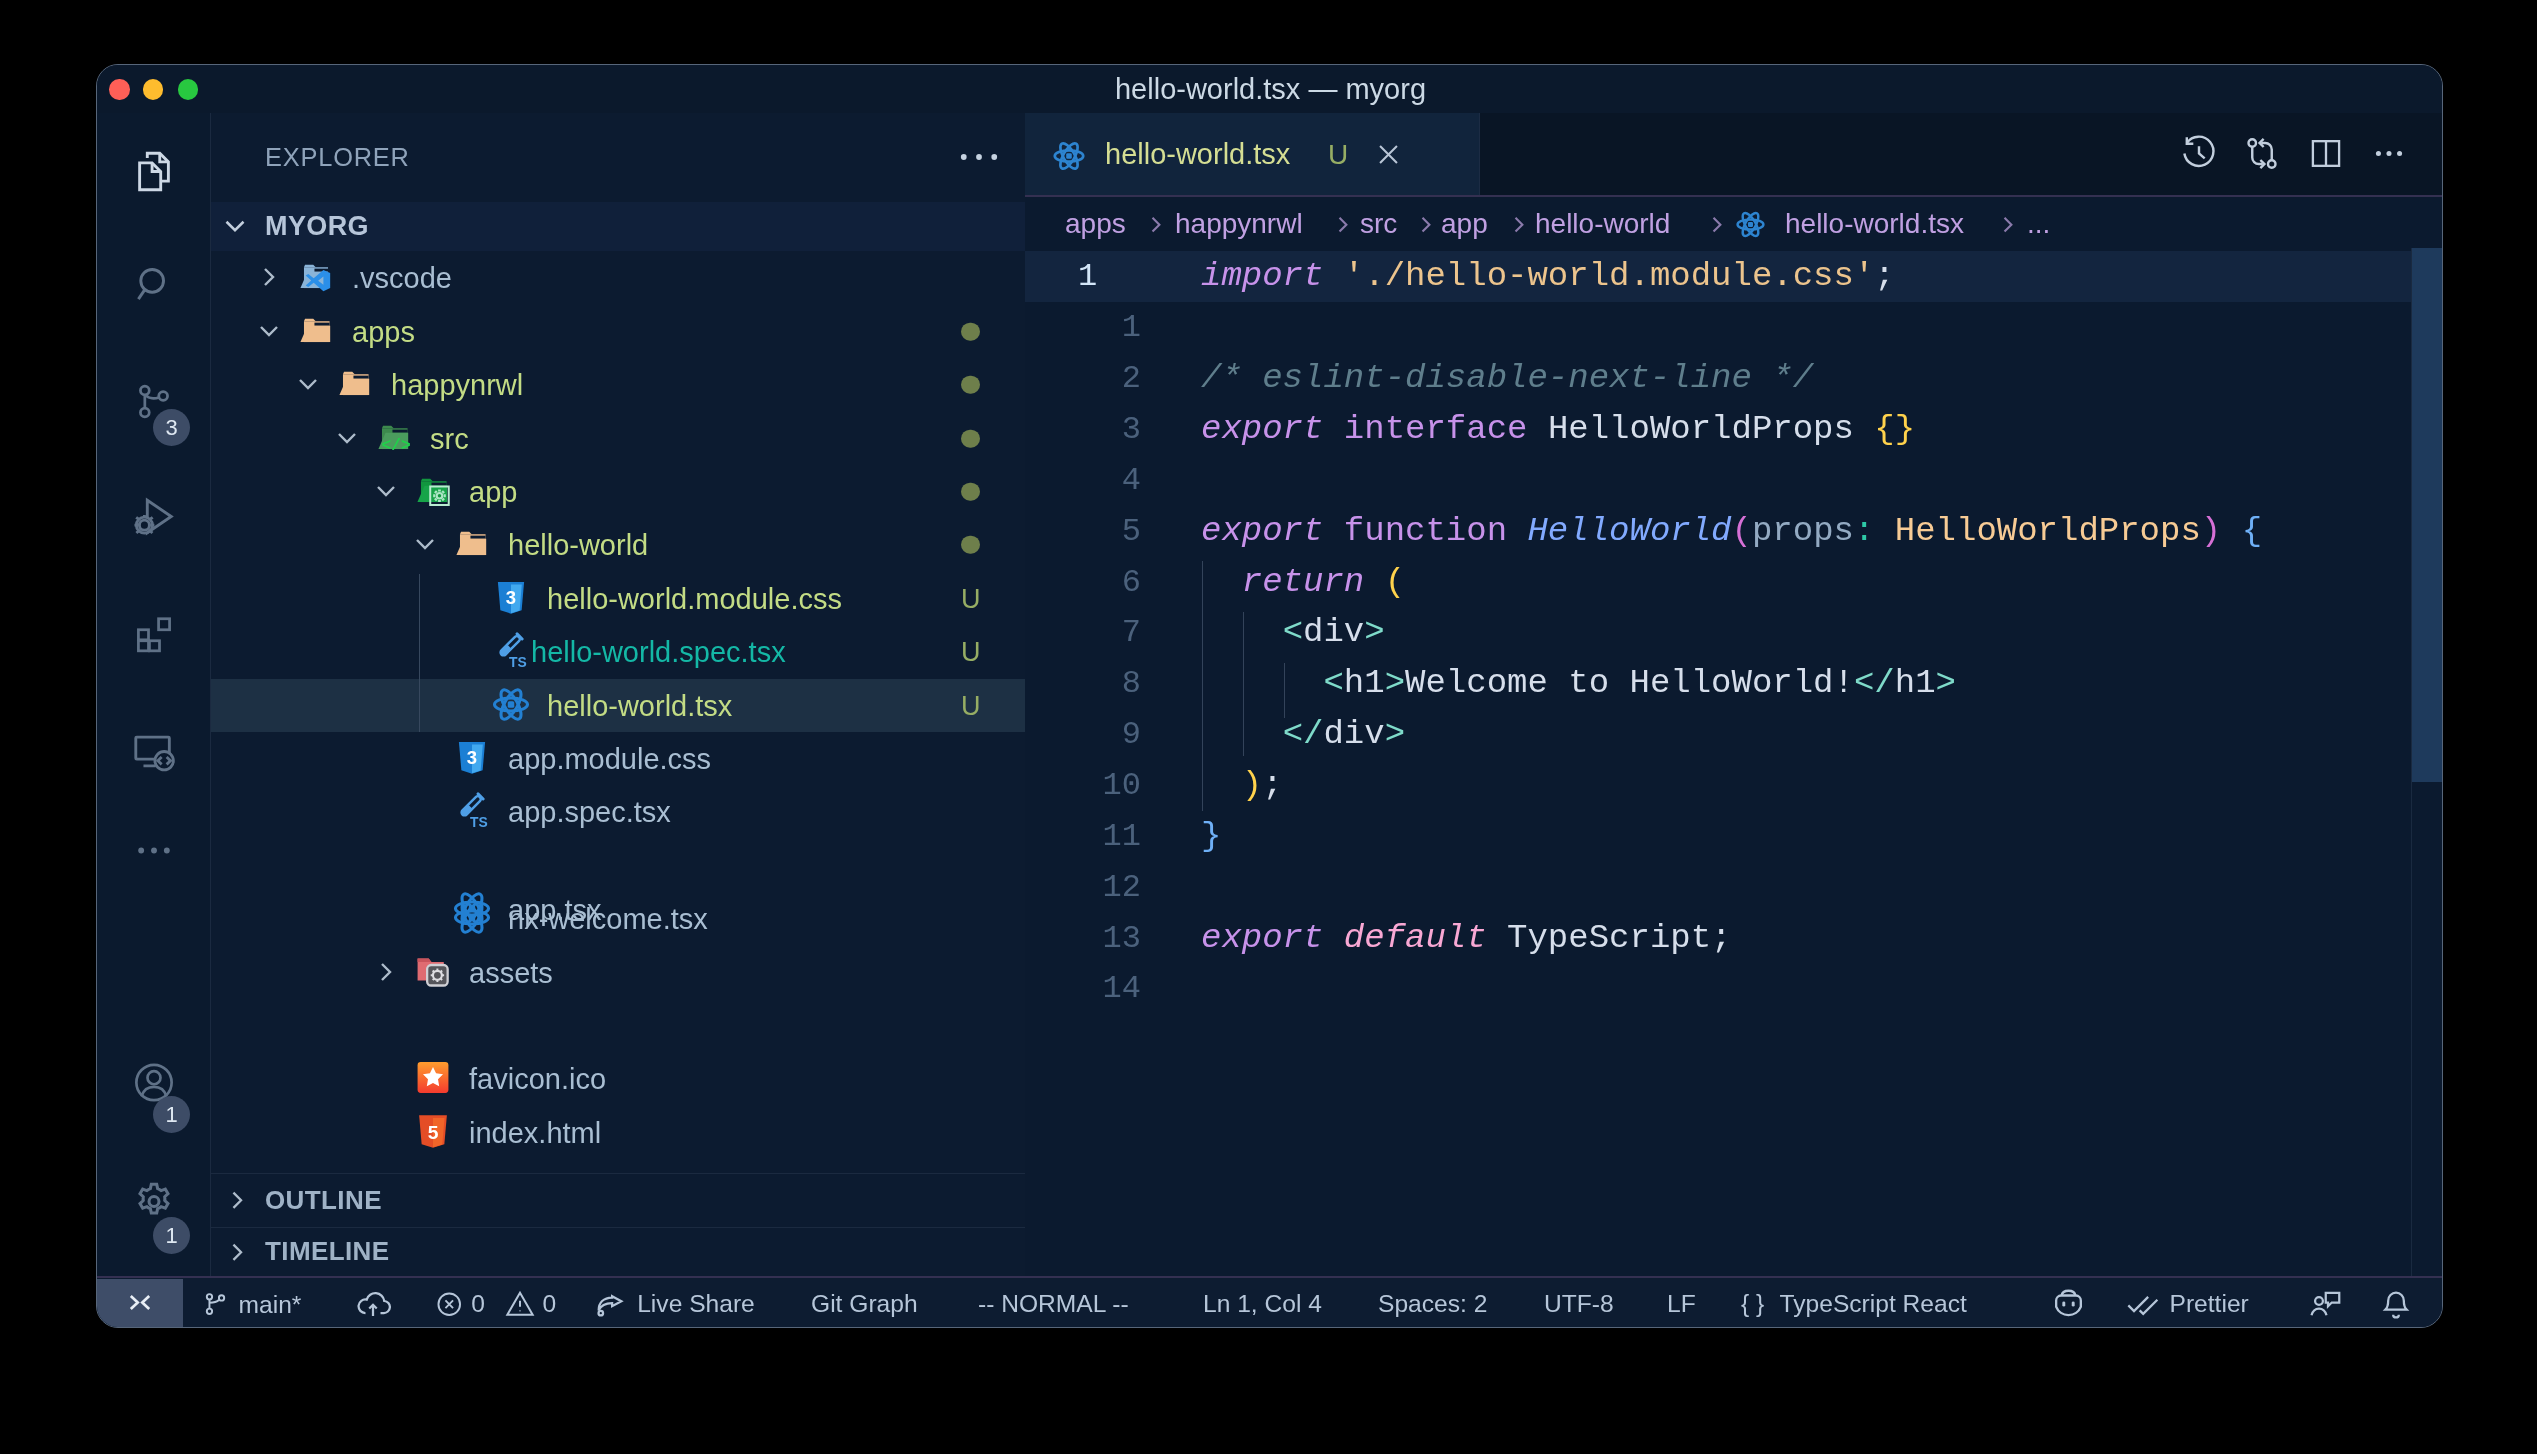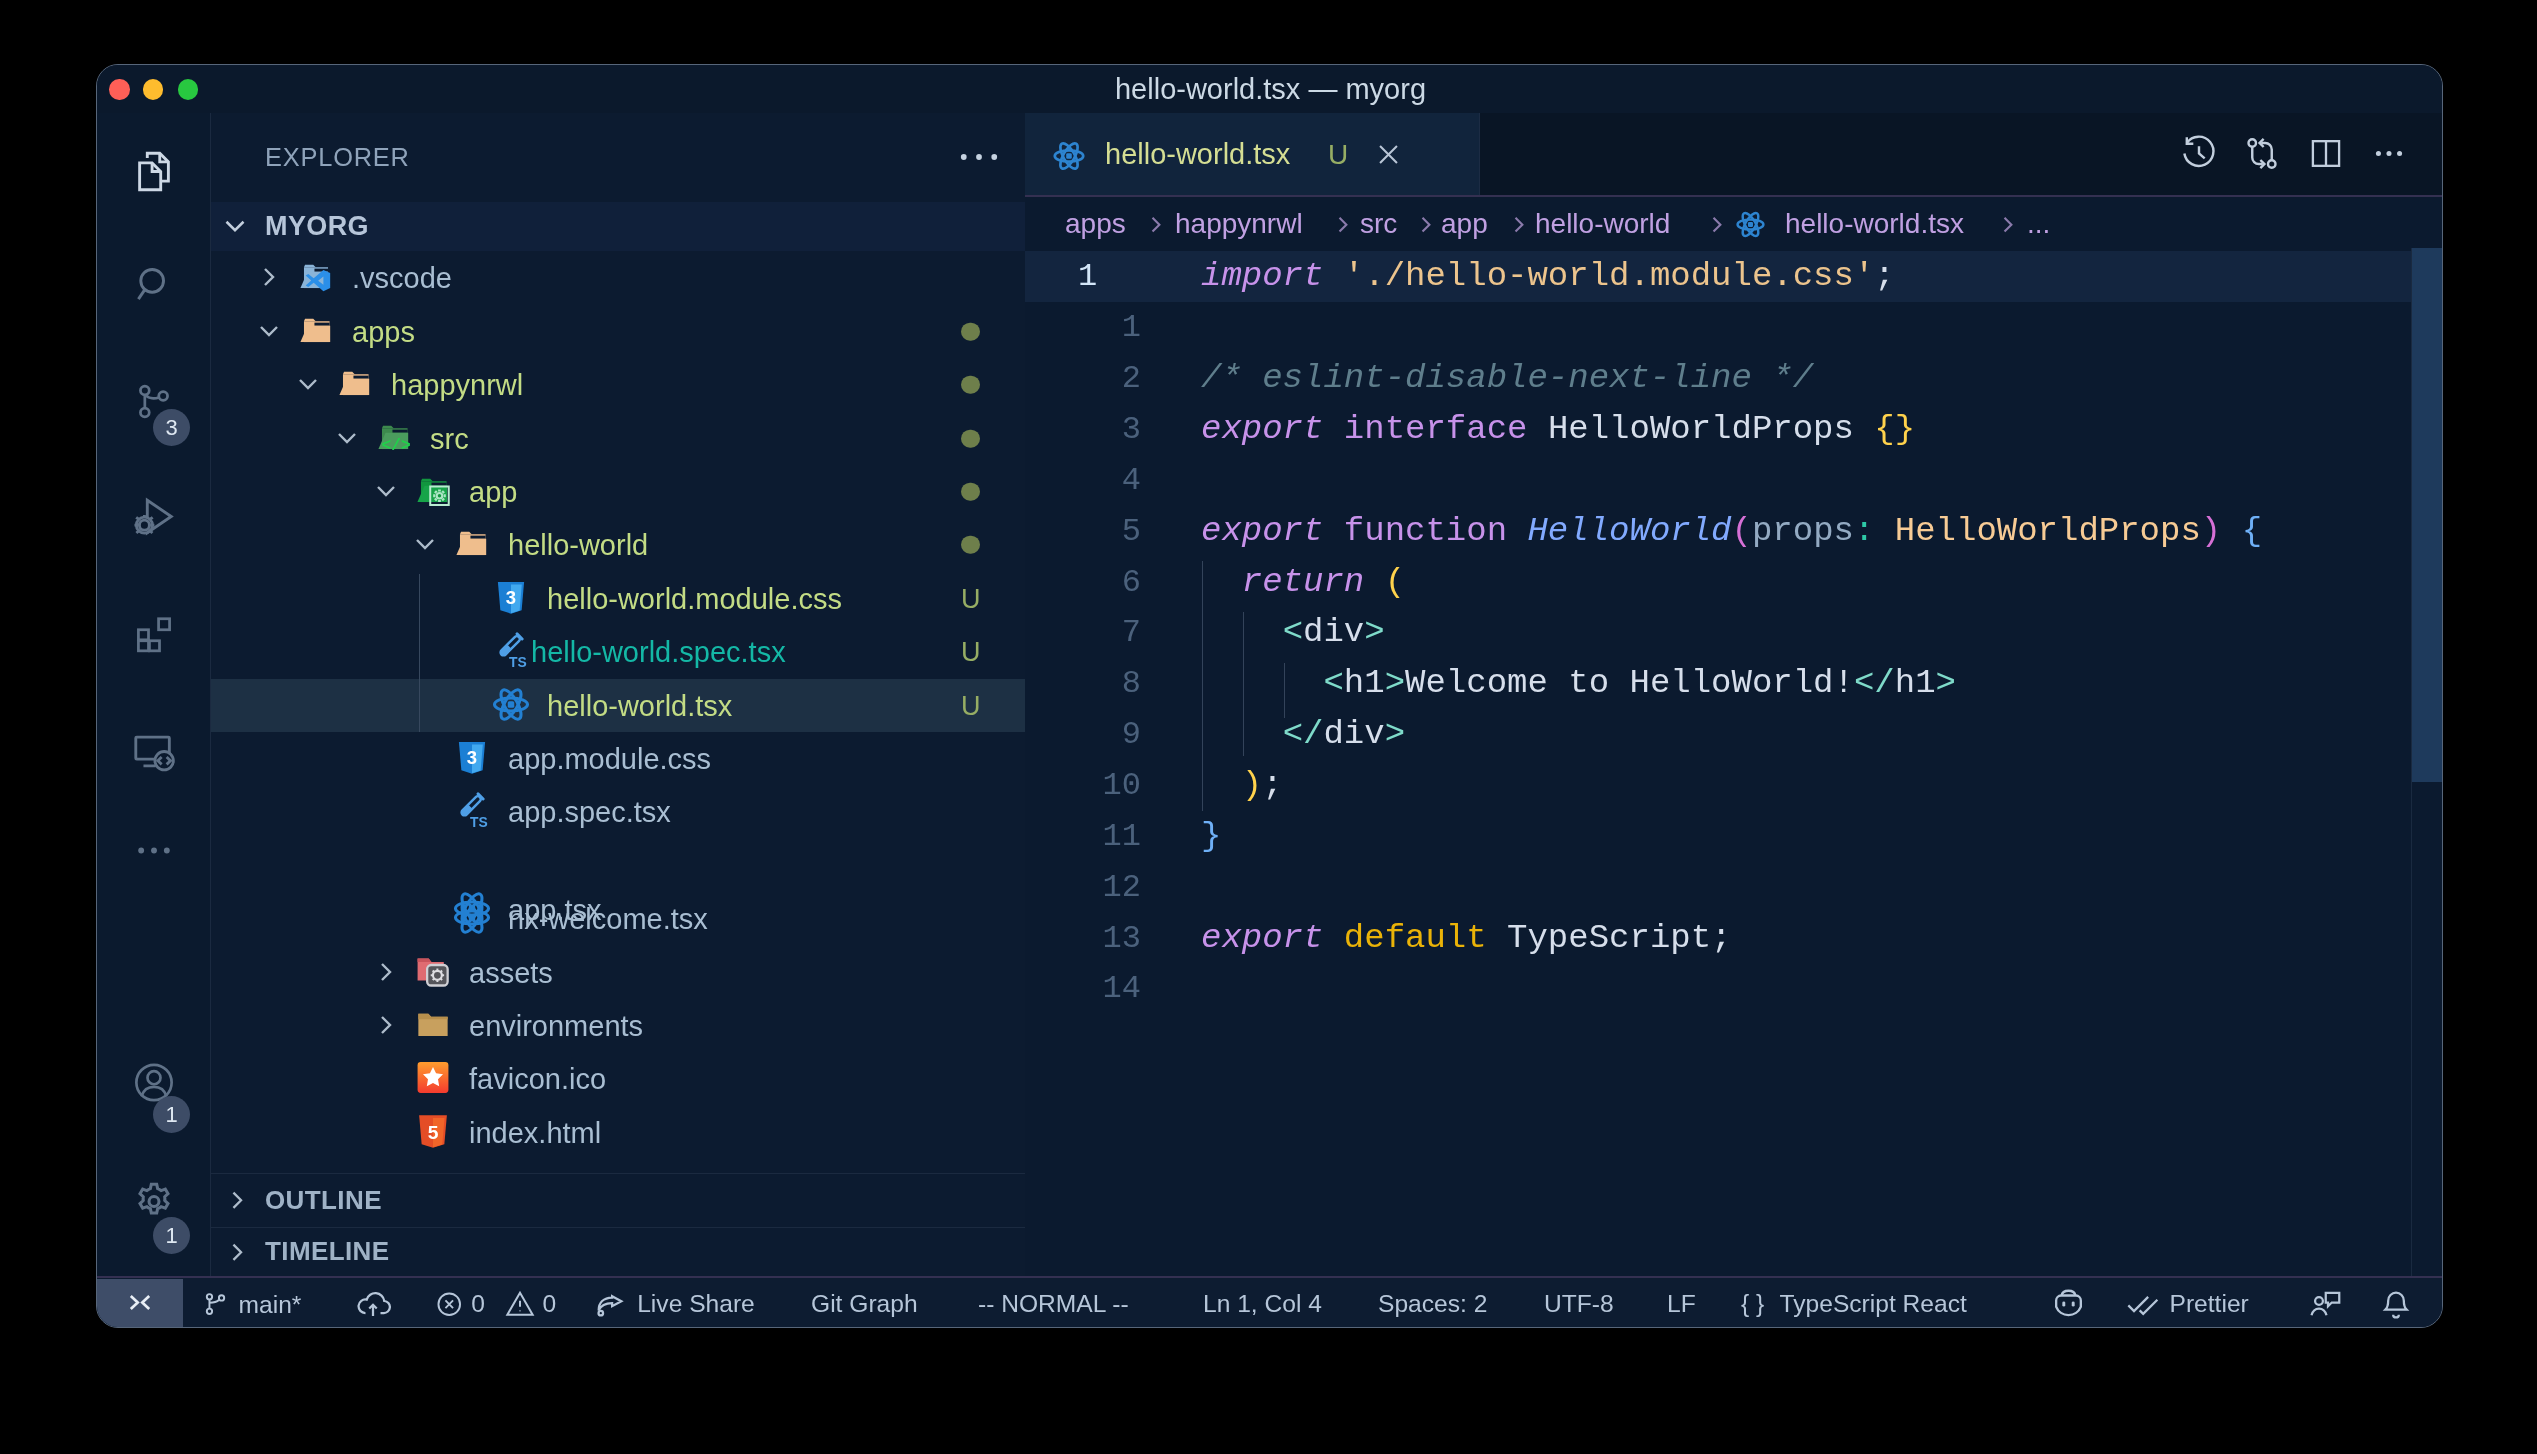--- a/index.html
+++ b/index.html
@@ -257,30 +257,20 @@
           <path d="M2 3.5h7.2l1.8 2.3H19v12H2z" fill="#df6b71"></path>
           <path d="M2 3.5h7.2l1.8 2.3H2z" fill="#c9545c"></path>
           <rect x="8.2" y="7.8" width="13.3" height="13.3" rx="2.6" fill="#55555a" stroke="#cfcfd4" stroke-width="1.5"></rect>
           <circle cx="14.85" cy="14.45" r="2.9" fill="none" stroke="#dcdce0" stroke-width="1.4"></circle>
           <g stroke="#dcdce0" stroke-width="1.3">
             <path d="M14.85 10.1v1.5M14.85 17.3v1.5M10.5 14.45H12M17.7 14.45h1.5M11.8 11.4l1.05 1.05M16.85 16.45l1.05 1.05M17.9 11.4l-1.05 1.05M12.85 16.45L11.8 17.5"></path>
           </g>
         </svg></div>
 <div class="tlabel" style="left:258px;color:#a9bed2">assets</div>
 </div>
-<div class="trow" style="left:114px;top:934px;">
-<svg width="32" height="32" viewBox="0 0 24 24" style="position:absolute;left:159px;top:10.2px">
-        <path d="M9 6l6 6-6 6" fill="none" stroke="#aebccb" stroke-width="1.8"></path>
-      </svg>
-<div class="ticon" style="left:222px"><svg width="37" height="37" viewBox="0 0 24 24">
-          <path d="M2.5 19.5V5h6.5l1.8 2h10.7v12.5z" fill="#c8a05e"></path>
-          <path d="M2.5 8.6h19V7H10.8L9 5H2.5z" fill="#b78f4c"></path>
-        </svg></div>
-<div class="tlabel" style="left:258px;color:#a9bed2">environments</div>
-</div>
 <div class="trow" style="left:114px;top:987px;">
 <div class="ticon" style="left:222px"><svg width="37" height="37" viewBox="0 0 24 24">
           <defs>
             <linearGradient id="fav" x1="0" y1="0" x2="0" y2="1">
               <stop offset="0" stop-color="#ff9d2e"></stop>
               <stop offset="1" stop-color="#f43b2e"></stop>
             </linearGradient>
           </defs>
           <rect x="2" y="2" width="20" height="20" rx="2" fill="url(#fav)"></rect>
           <path d="M12 5.2l2 4.1 4.5.65-3.25 3.17.77 4.48L12 15.5l-4.02 2.1.77-4.48L5.5 9.95 10 9.3z" fill="#fff"></path>
@@ -398,21 +388,21 @@
 <div class="codeline" style="left:1104px;top:186px"><span style="color:#c792ea;font-style:italic">import</span><span style="color:x"> </span><span style="color:#ecc48d">'./hello-world.module.css'</span><span style="color:#d6deeb">;</span></div>
 <div class="codeline" style="left:1104px;top:288px"><span style="color:#5f7e8c;font-style:italic">/* eslint-disable-next-line */</span></div>
 <div class="codeline" style="left:1104px;top:339px"><span style="color:#c792ea;font-style:italic">export</span> <span style="color:#c792ea">interface</span> <span style="color:#d6deeb">HelloWorldProps</span> <span style="color:#ffd24c">{}</span></div>
 <div class="codeline" style="left:1104px;top:441px"><span style="color:#c792ea;font-style:italic">export</span> <span style="color:#c792ea">function</span> <span style="color:#82aaff;font-style:italic">HelloWorld</span><span style="color:#d670d6">(</span><span style="color:#93aac2">props</span><span style="color:#2ec9a7">:</span> <span style="color:#f7cb95">HelloWorldProps</span><span style="color:#d670d6">)</span> <span style="color:#6fb0f7">{</span></div>
 <div class="codeline" style="left:1104px;top:492px">  <span style="color:#c792ea;font-style:italic">return</span> <span style="color:#ffd24c">(</span></div>
 <div class="codeline" style="left:1104px;top:542px">    <span style="color:#7fdbca">&lt;</span><span style="color:#d6deeb">div</span><span style="color:#7fdbca">&gt;</span></div>
 <div class="codeline" style="left:1104px;top:593px">      <span style="color:#7fdbca">&lt;</span><span style="color:#d6deeb">h1</span><span style="color:#7fdbca">&gt;</span><span style="color:#d6deeb">Welcome to HelloWorld!</span><span style="color:#7fdbca">&lt;/</span><span style="color:#d6deeb">h1</span><span style="color:#7fdbca">&gt;</span></div>
 <div class="codeline" style="left:1104px;top:644px">    <span style="color:#7fdbca">&lt;/</span><span style="color:#d6deeb">div</span><span style="color:#7fdbca">&gt;</span></div>
 <div class="codeline" style="left:1104px;top:695px">  <span style="color:#ffd24c">)</span><span style="color:#d6deeb">;</span></div>
 <div class="codeline" style="left:1104px;top:746px"><span style="color:#6fb0f7">}</span></div>
-<div class="codeline" style="left:1104px;top:848px"><span style="color:#c792ea;font-style:italic">export</span> <span style="color:#eab308;">default</span> <span style="color:#d6deeb">TypeScript;</span></div>
+<div class="codeline" style="left:1104px;top:848px"><span style="color:#c792ea;font-style:italic">export</span> <span style="color:#f9a8d4;font-style:italic">default</span> <span style="color:#d6deeb">TypeScript;</span></div>
 <div class="a" style="left:1105px;top:496px;width:0.8px;height:250px;background:#33435a"></div>
 <div class="a" style="left:1146px;top:547px;width:0.8px;height:144px;background:#33435a"></div>
 <div class="a" style="left:1187px;top:598px;width:0.8px;height:55px;background:#33435a"></div>
 <div class="a" style="left:2314px;top:183px;width:0.8px;height:1028px;background:#1a2a40"></div>
 <div class="a" style="left:2315px;top:183px;width:31px;height:534px;background:#1e3a5c"></div>
 <div class="a" style="left:0;top:1211px;width:2347px;height:53px;background:#0d1c31;border-top:2.5px solid #343051"></div>
 <div class="a" style="left:0;top:1214px;width:86px;height:50px;background:#3e4d68;border-bottom-left-radius:18.6px"></div>
 <div class="a" style="left:43px;top:1239px;transform:translate(-50%,-50%)"><svg width="34" height="34" viewBox="0 0 24 24" fill="none" stroke="#e8eef5" stroke-width="1.9">
         <path d="M5.5 7.4l4.9 4.6-4.9 4.6M18.5 7.4l-4.9 4.6 4.9 4.6"></path>
       </svg></div>

